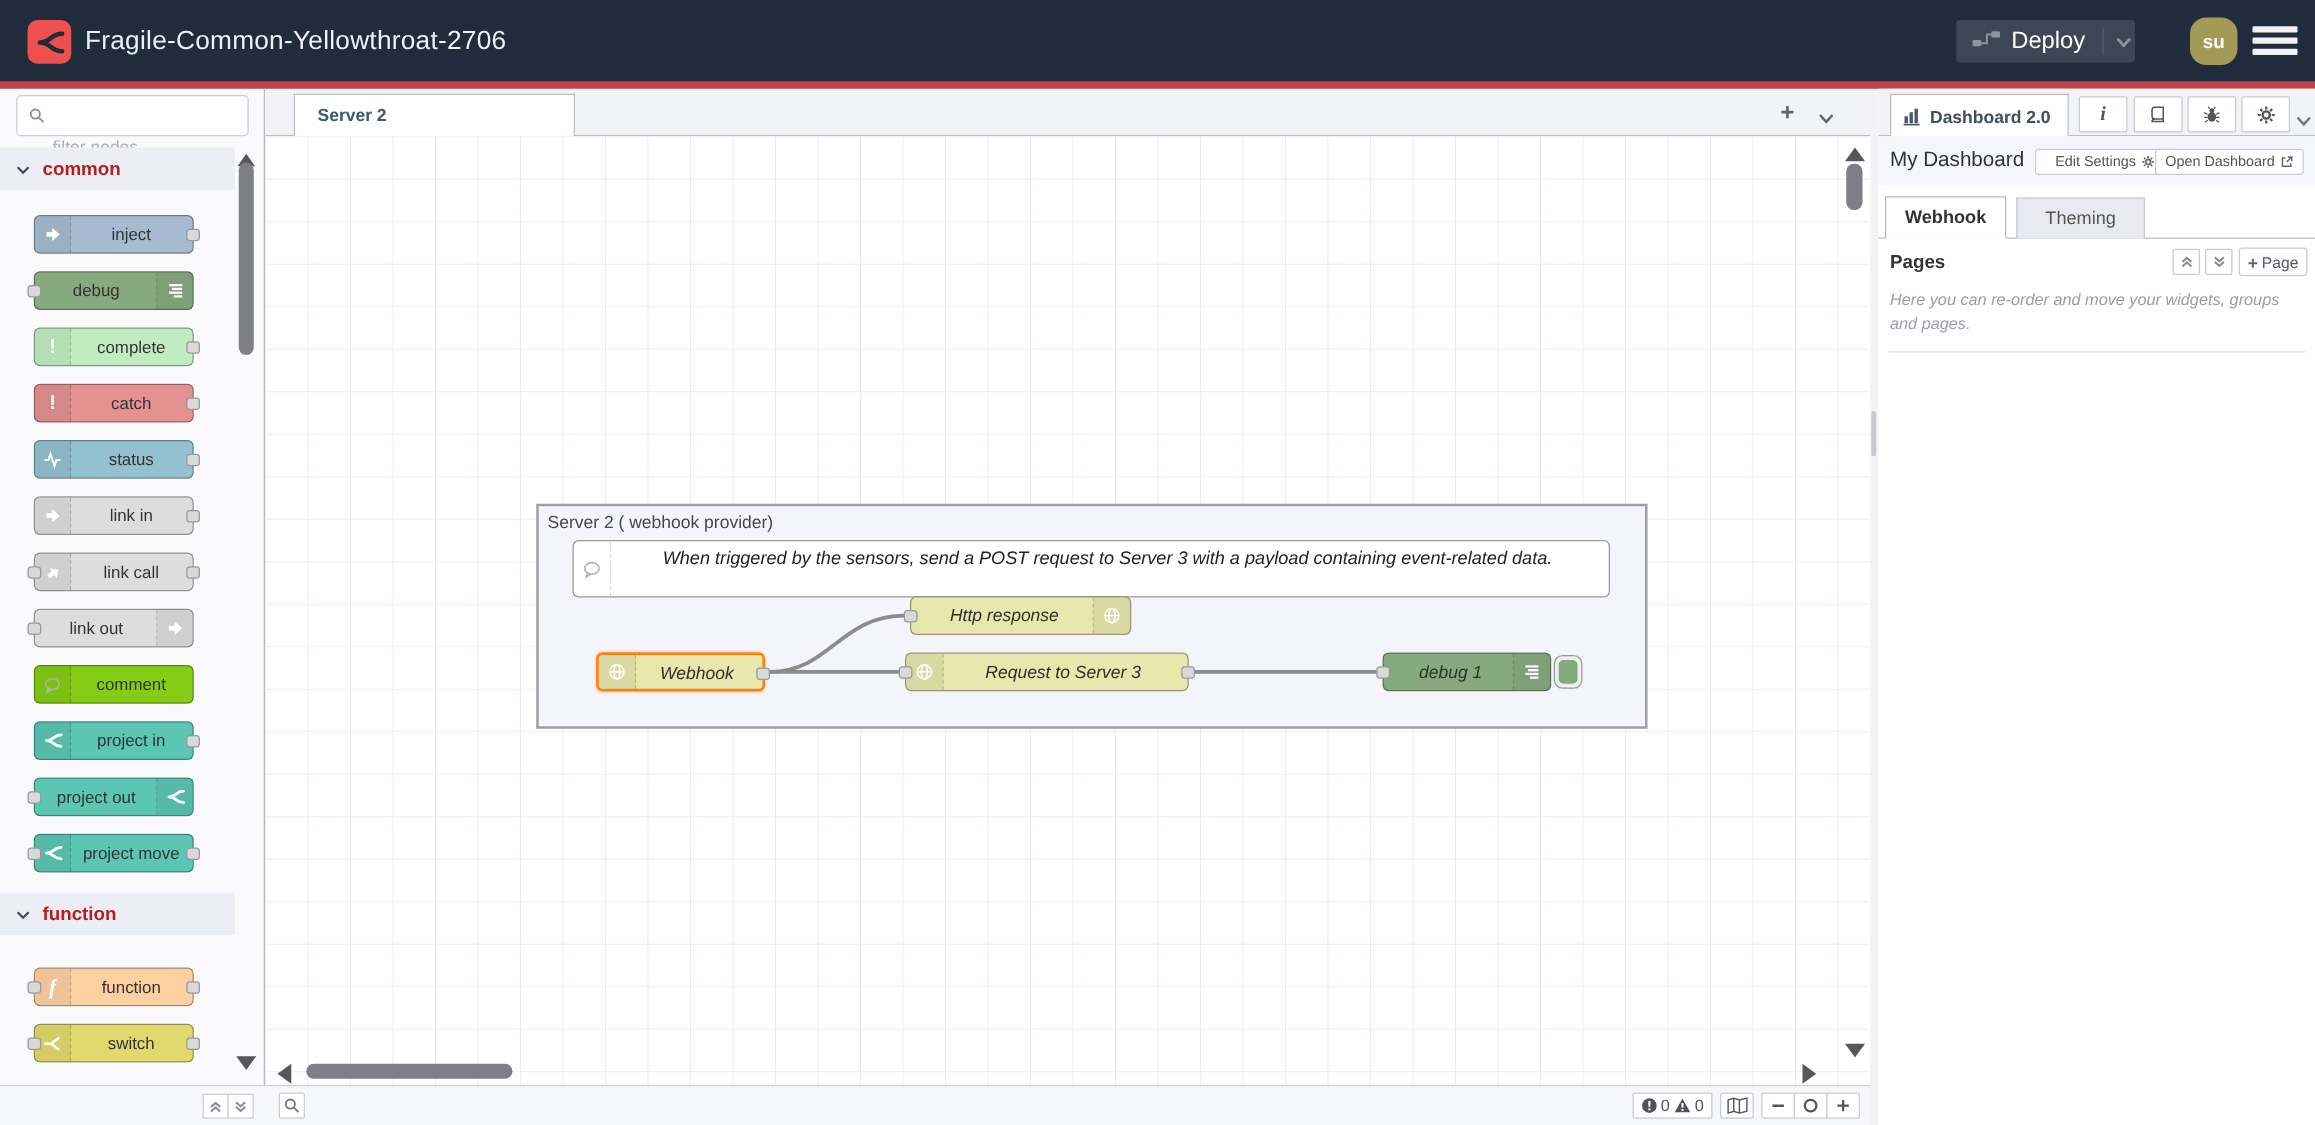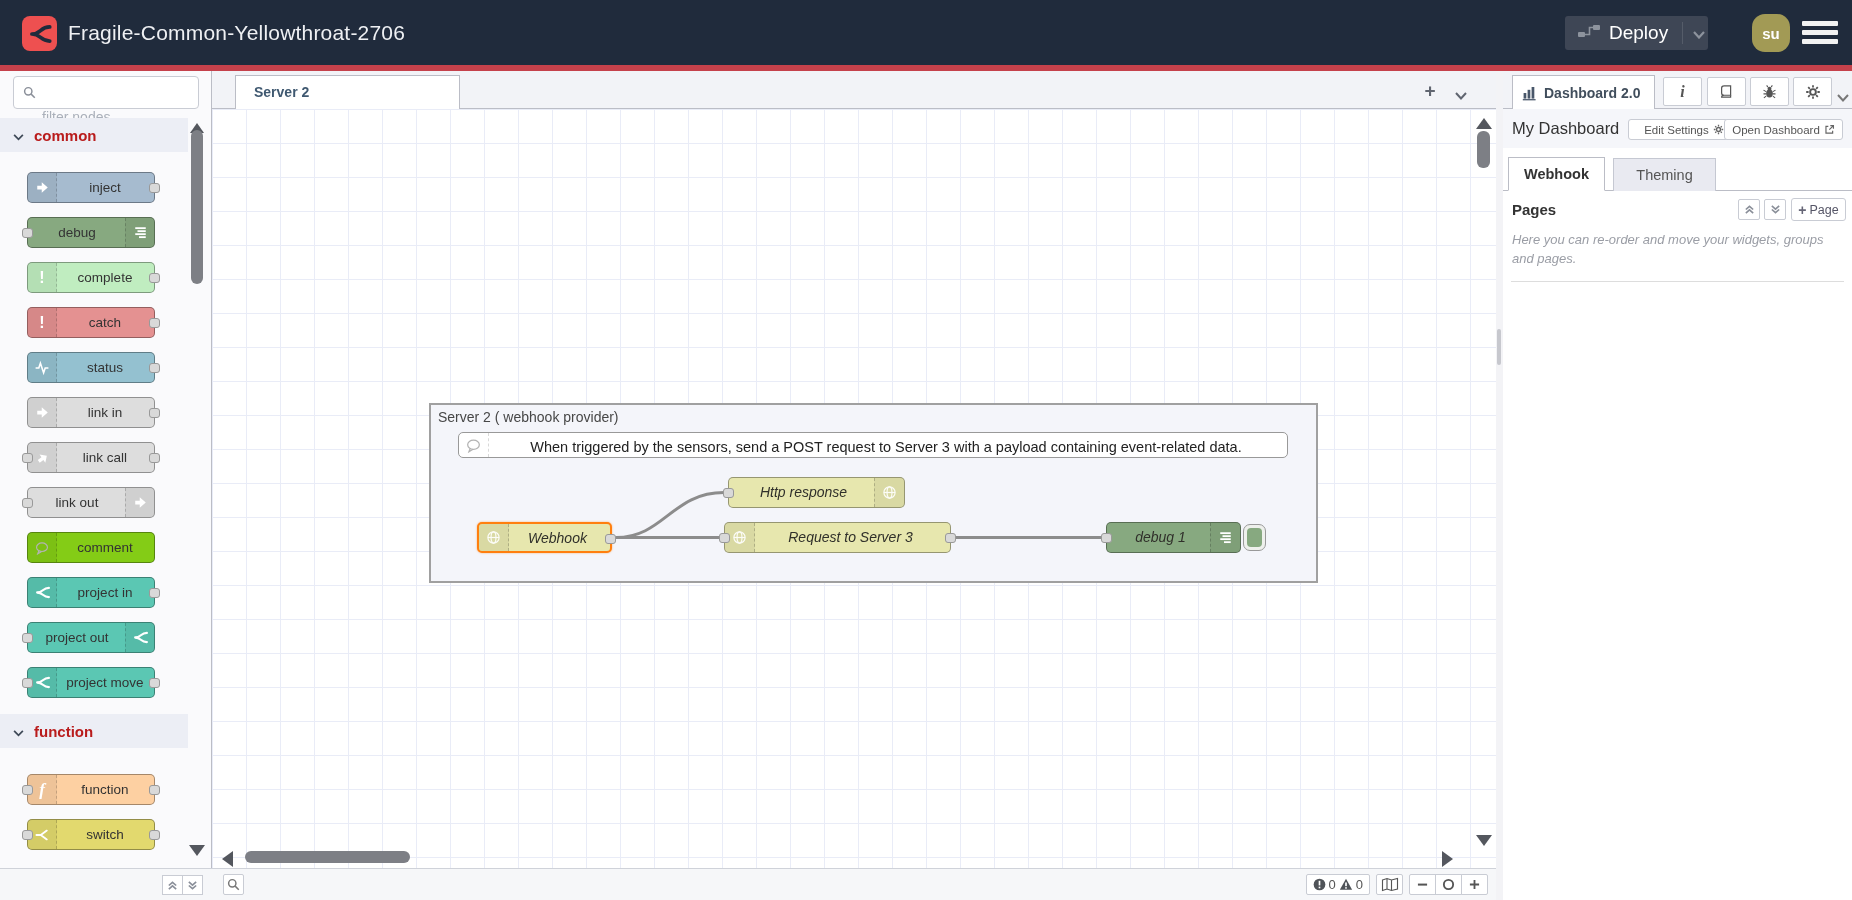--- a/index.html
+++ b/index.html
@@ -100,23 +100,23 @@
   .fnode { position:absolute; height:31px; border:1px solid rgba(0,0,0,.35); border-radius:5px;
            z-index:3; font-size:14px; font-style:italic; color:#30302a; cursor:move; }
   .fnode .nicon { position:absolute; top:0; bottom:0; width:30px; display:flex;
                   align-items:center; justify-content:center; background:rgba(0,0,0,.06); }
   .fnode .nicon.l { left:0; border-right:1px dashed rgba(0,0,0,.2); border-radius:4px 0 0 4px; }
   .fnode .nicon.r { right:0; border-left:1px dashed rgba(0,0,0,.2); border-radius:0 4px 4px 0; }
   .fnode .nlabel { position:absolute; top:0; height:29px; line-height:29px; text-align:center; }
   .fnode .nlabel.il { left:30px; right:4px; }
   .fnode .nlabel.ir { left:4px; right:30px; }
   .fnode.selected { border:2px solid #ff7f0e; box-shadow:0 0 2px rgba(255,127,14,.6); }
-  .comment-node { position:absolute; left:246px; top:323px; width:830px; height:26px; background:#fff;
+  .comment-node { position:absolute; left:246px; top:323px; width:830px; height:46px; background:#fff;
                   border:1px solid #999; border-radius:5px; z-index:3; font-size:14.5px;
-                  font-weight:500; color:#222; }
+                  font-style:italic; font-weight:500; color:#222; }
   .comment-node .cicon { position:absolute; left:0; top:0; bottom:0; width:30px; display:flex;
                          align-items:center; justify-content:center;
                          border-right:1px dashed rgba(0,0,0,.15); border-radius:4px 0 0 4px; }
   .comment-node .ctext { position:absolute; left:32px; right:6px; top:0; height:29px;
                          line-height:29px; text-align:center; white-space:nowrap; overflow:hidden; }
   .dbg-btn { position:absolute; left:1031px; top:415px; width:23px; height:27px; background:#eef0ec;
              border:1px solid #999; border-radius:7px; z-index:3; cursor:pointer; }
   .dbg-btn .inner { position:absolute; inset:3px; background:#87a980; border-radius:4px; }
   
   .cv-sb-up    { position:absolute; left:1264px; top:9px; width:0; height:0;

